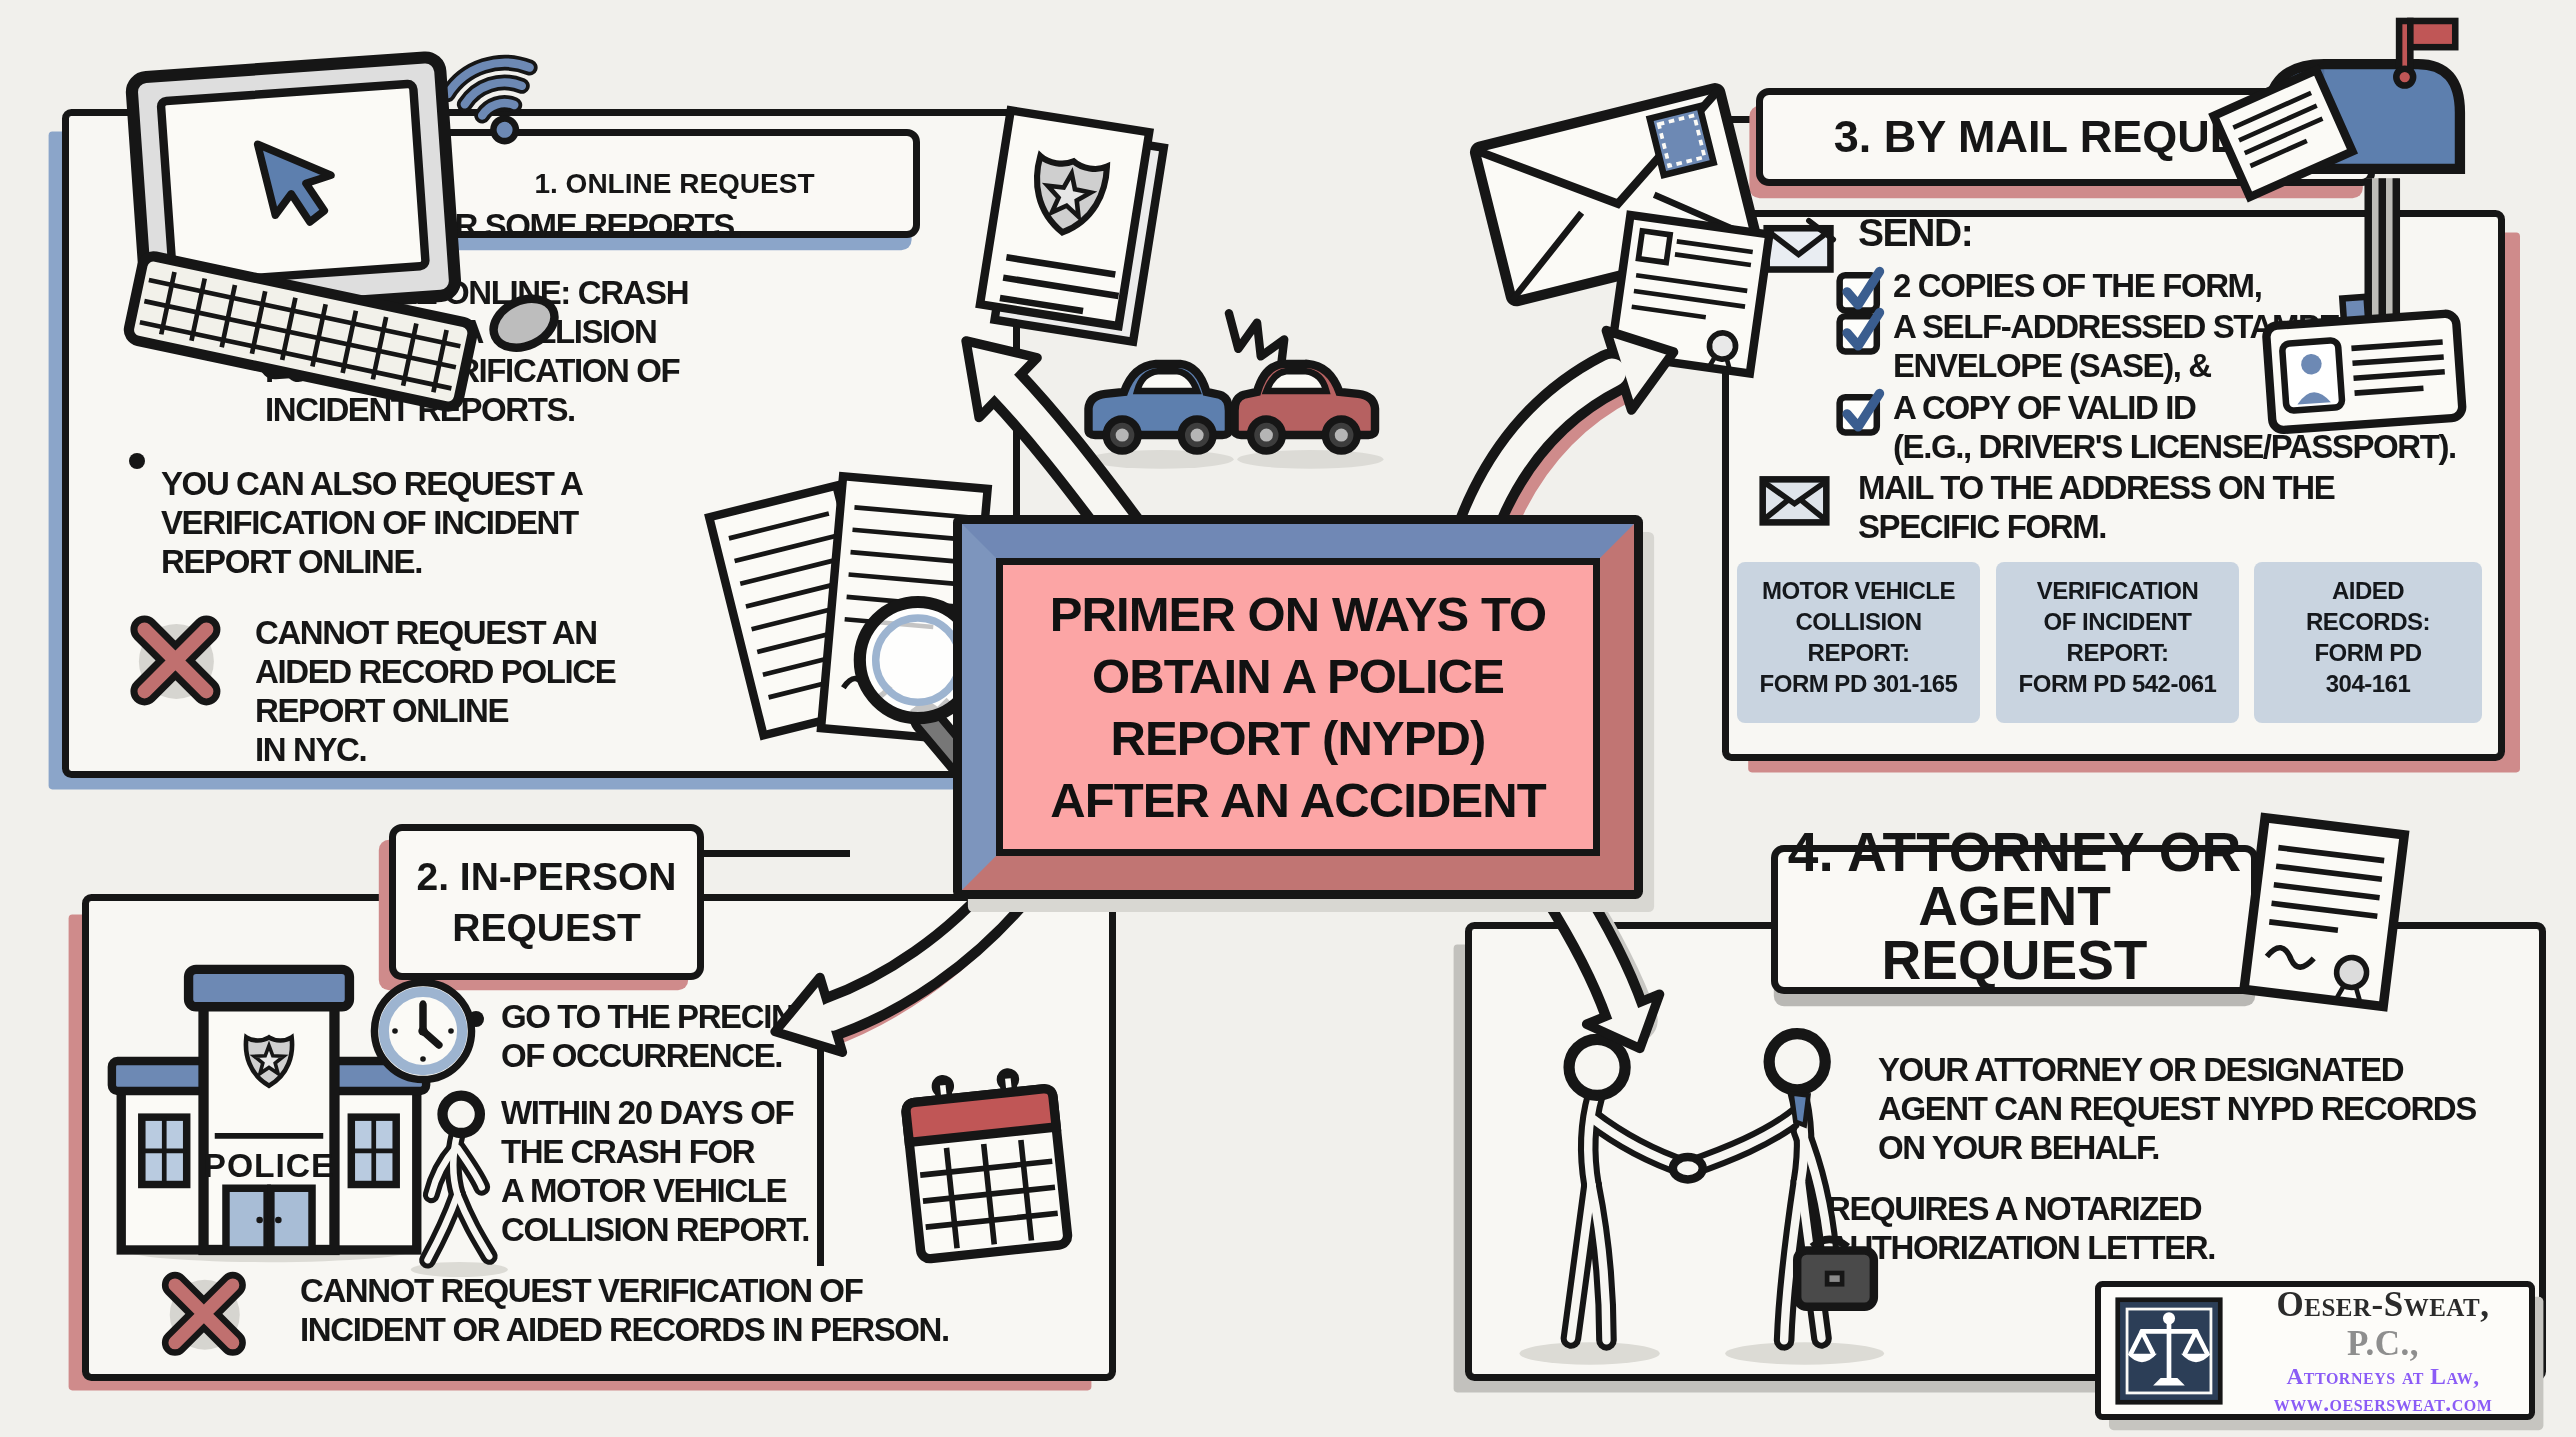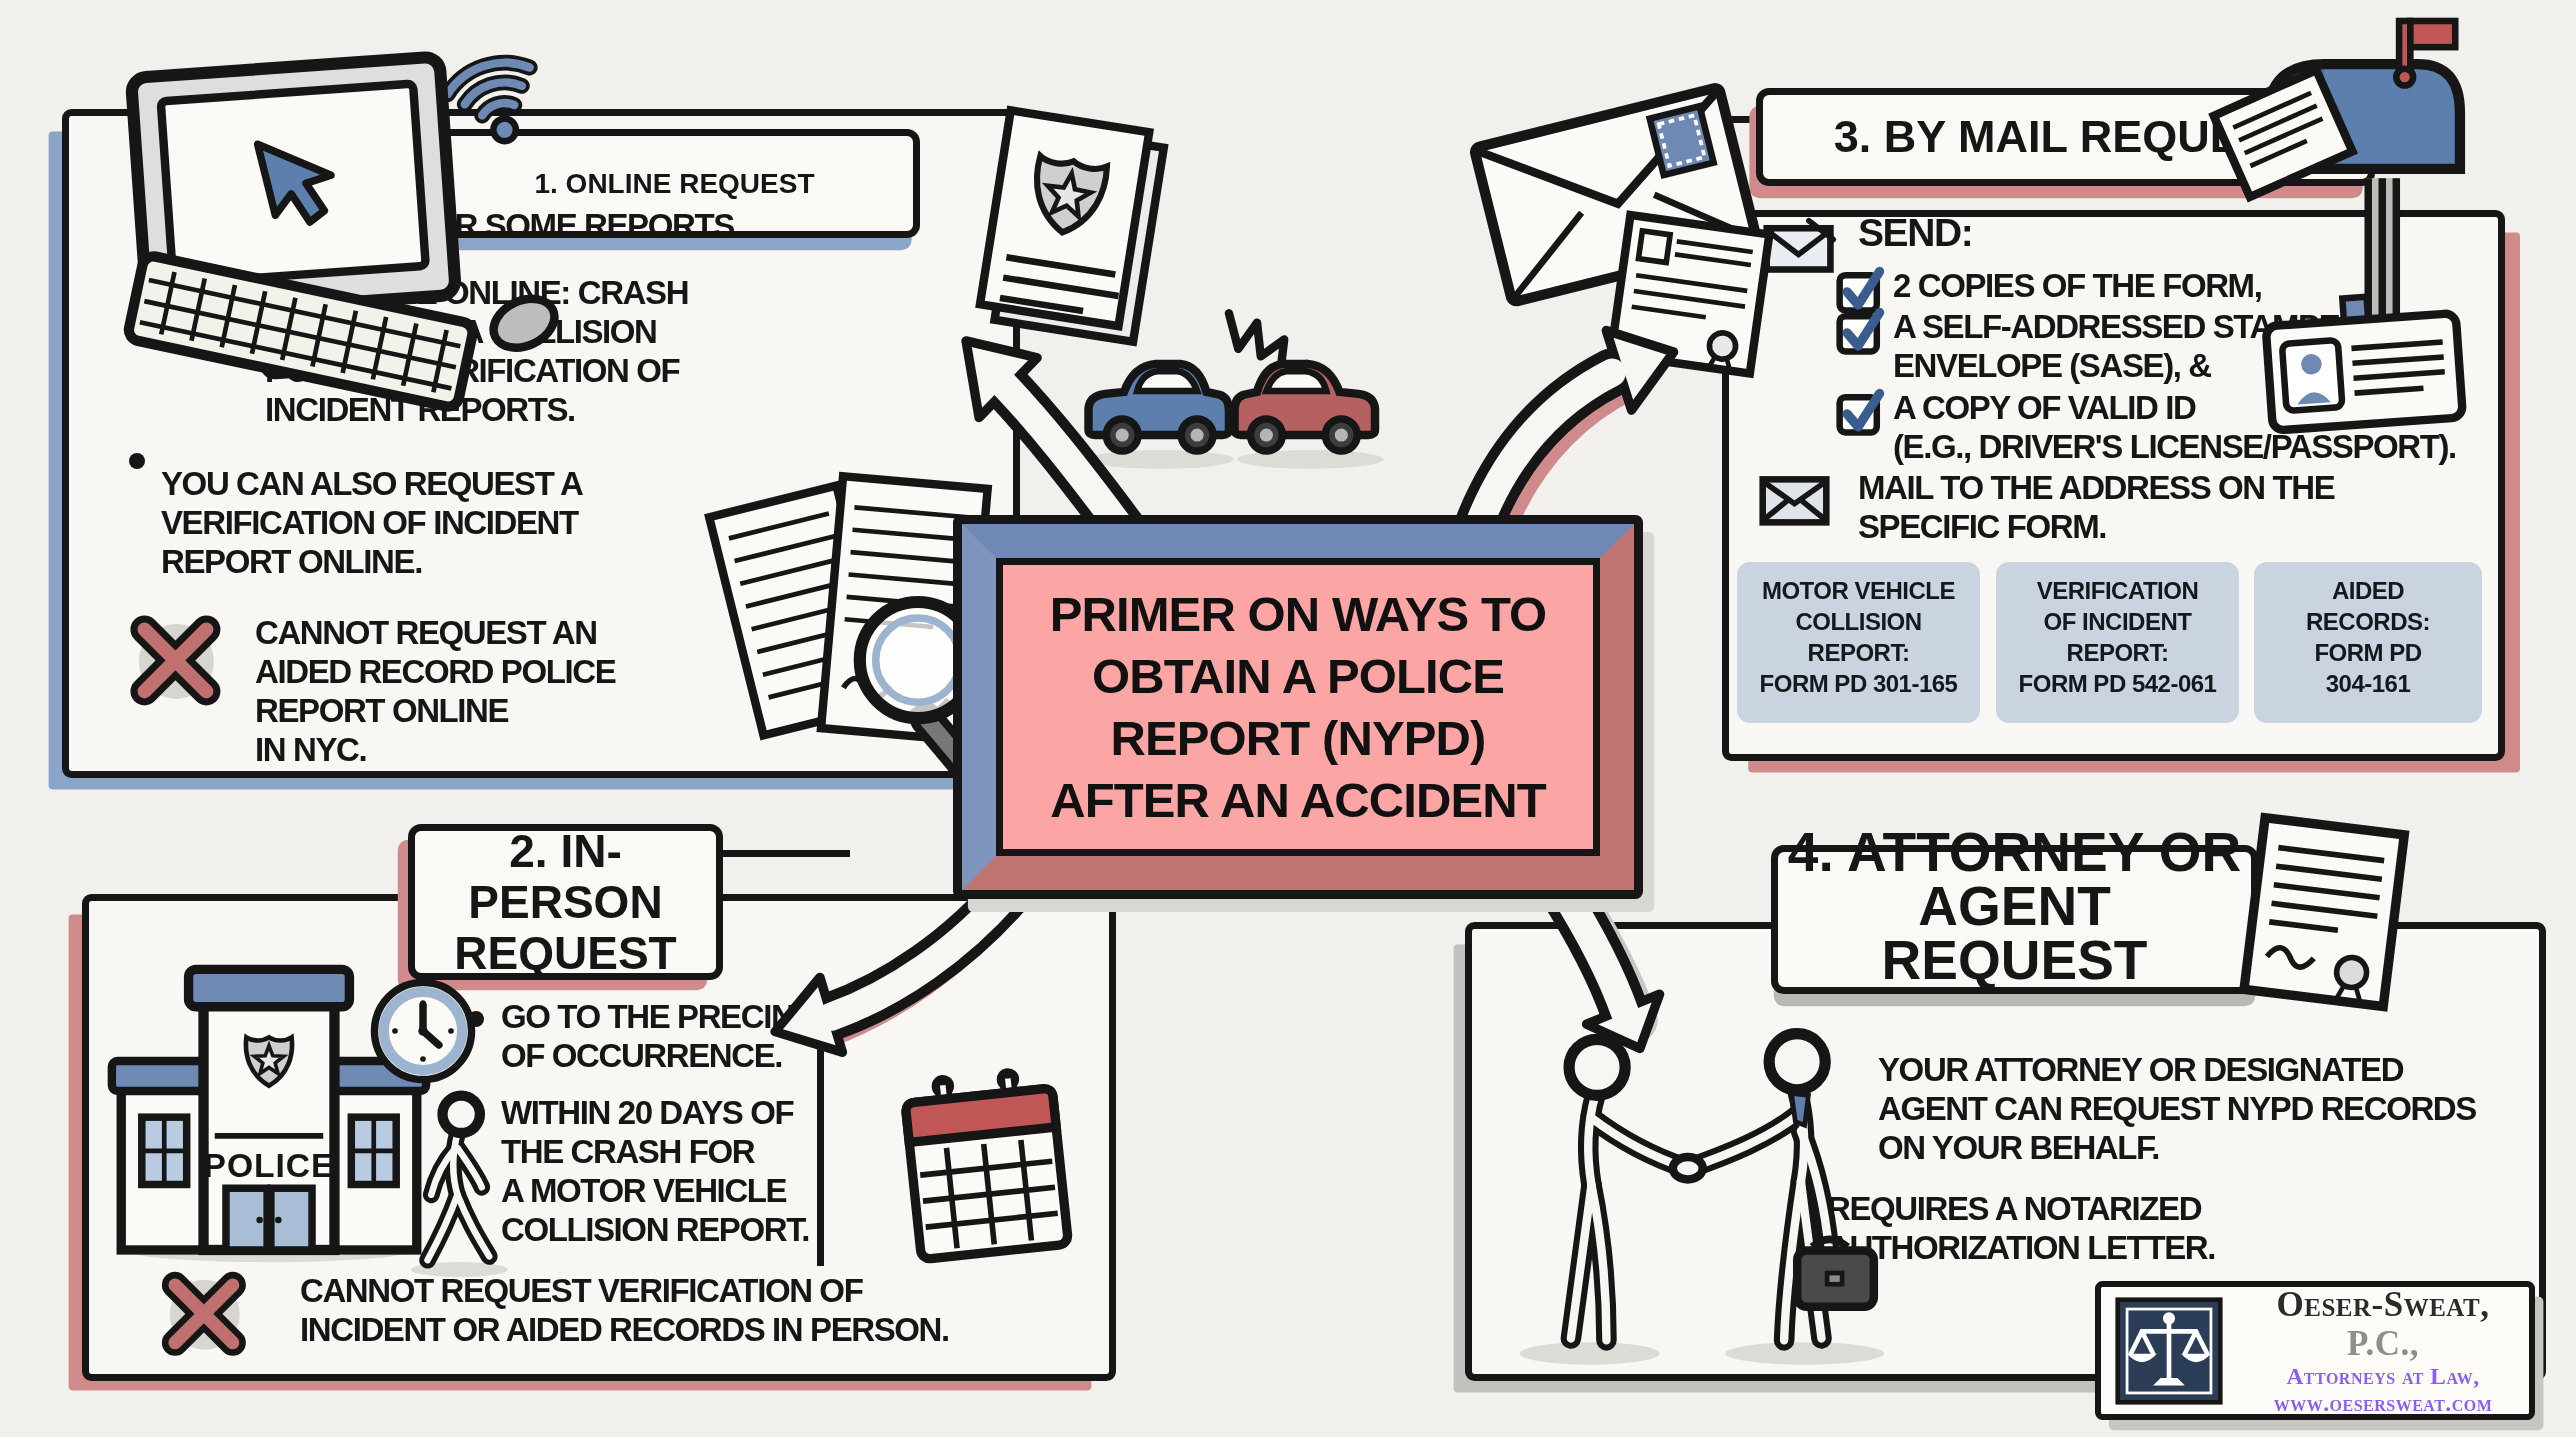--- a/index.html
+++ b/index.html
@@ -18,21 +18,21 @@
     font-weight:bold;color:#161616;
   }
   .head span{white-space:pre-line;display:block;}
   .txt{
     position:absolute;font-weight:bold;color:#161616;white-space:pre-line;
     font-size:33px;line-height:39px;letter-spacing:-1.4px;
   }
   .dot{position:absolute;width:16px;height:16px;background:#161616;border-radius:50%;}
   .line{position:absolute;background:#161616;}
   .form-card{
-    position:absolute;background:#c9d4e0;border-radius:13px;color:#15181c;
+    position:absolute;background:#c9d4e0;border-radius:8px;color:#15181c;
     font-weight:bold;font-size:24px;line-height:31px;letter-spacing:-0.5px;
     text-align:center;white-space:pre-line;padding-top:13px;box-sizing:border-box;
   }
   .frame-outer{
     position:absolute;left:953px;top:515px;width:690px;height:384px;
     background:#161616;border-radius:7.5px;box-sizing:border-box;padding:9.4px;
     box-shadow:13px 15px 0 -1.9px #d8d7d2;
   }
   .frame-color{
     width:100%;height:100%;box-sizing:border-box;
@@ -73,21 +73,21 @@
 <div class="line" style="left:328px;top:137px;width:105px;height:6.6px;"></div>
 <div class="line" style="left:1683px;top:116px;width:75px;height:6.6px;"></div>
 <div class="line" style="left:2357px;top:116px;width:58px;height:6.6px;"></div>
 <div class="line" style="left:689px;top:850px;width:161px;height:6.6px;"></div>
 <div class="line" style="left:2242px;top:909px;width:66px;height:6.6px;"></div>
 <div class="line" style="left:817px;top:1041px;width:6.6px;height:225px;"></div>
 
 <div class="head" style="left:429px;top:86px;width:477px;height:95px;font-size:28px;box-shadow:-5.6px 15px 0 -2.8px #8ba5c9;margin-top:43px;">
   <span>1. ONLINE REQUEST</span>
 </div>
-<div class="head" style="left:408px;top:824px;width:301px;height:142px;font-size:46px;line-height:51px;box-shadow:-13px 13px 0 -2.8px #cf8b8b;">
+<div class="head" style="left:389px;top:824px;width:301px;height:142px;font-size:39px;line-height:51px;box-shadow:-13px 13px 0 -2.8px #cf8b8b;">
   <span>2. IN-PERSON
 REQUEST</span>
 </div>
 <div class="head" style="left:1756px;top:88px;width:605px;height:84px;font-size:45px;box-shadow:-9.4px 15px 0 -2.8px #cf8b8b;">
   <span>3. BY MAIL REQUEST</span>
 </div>
 <div class="head" style="left:1771px;top:845px;width:473px;height:135px;font-size:55px;line-height:54px;box-shadow:0 15px 0 -2.8px #b9b8b4;align-items:flex-end;">
   <span>4. ATTORNEY OR
 AGENT REQUEST</span>
 </div>

